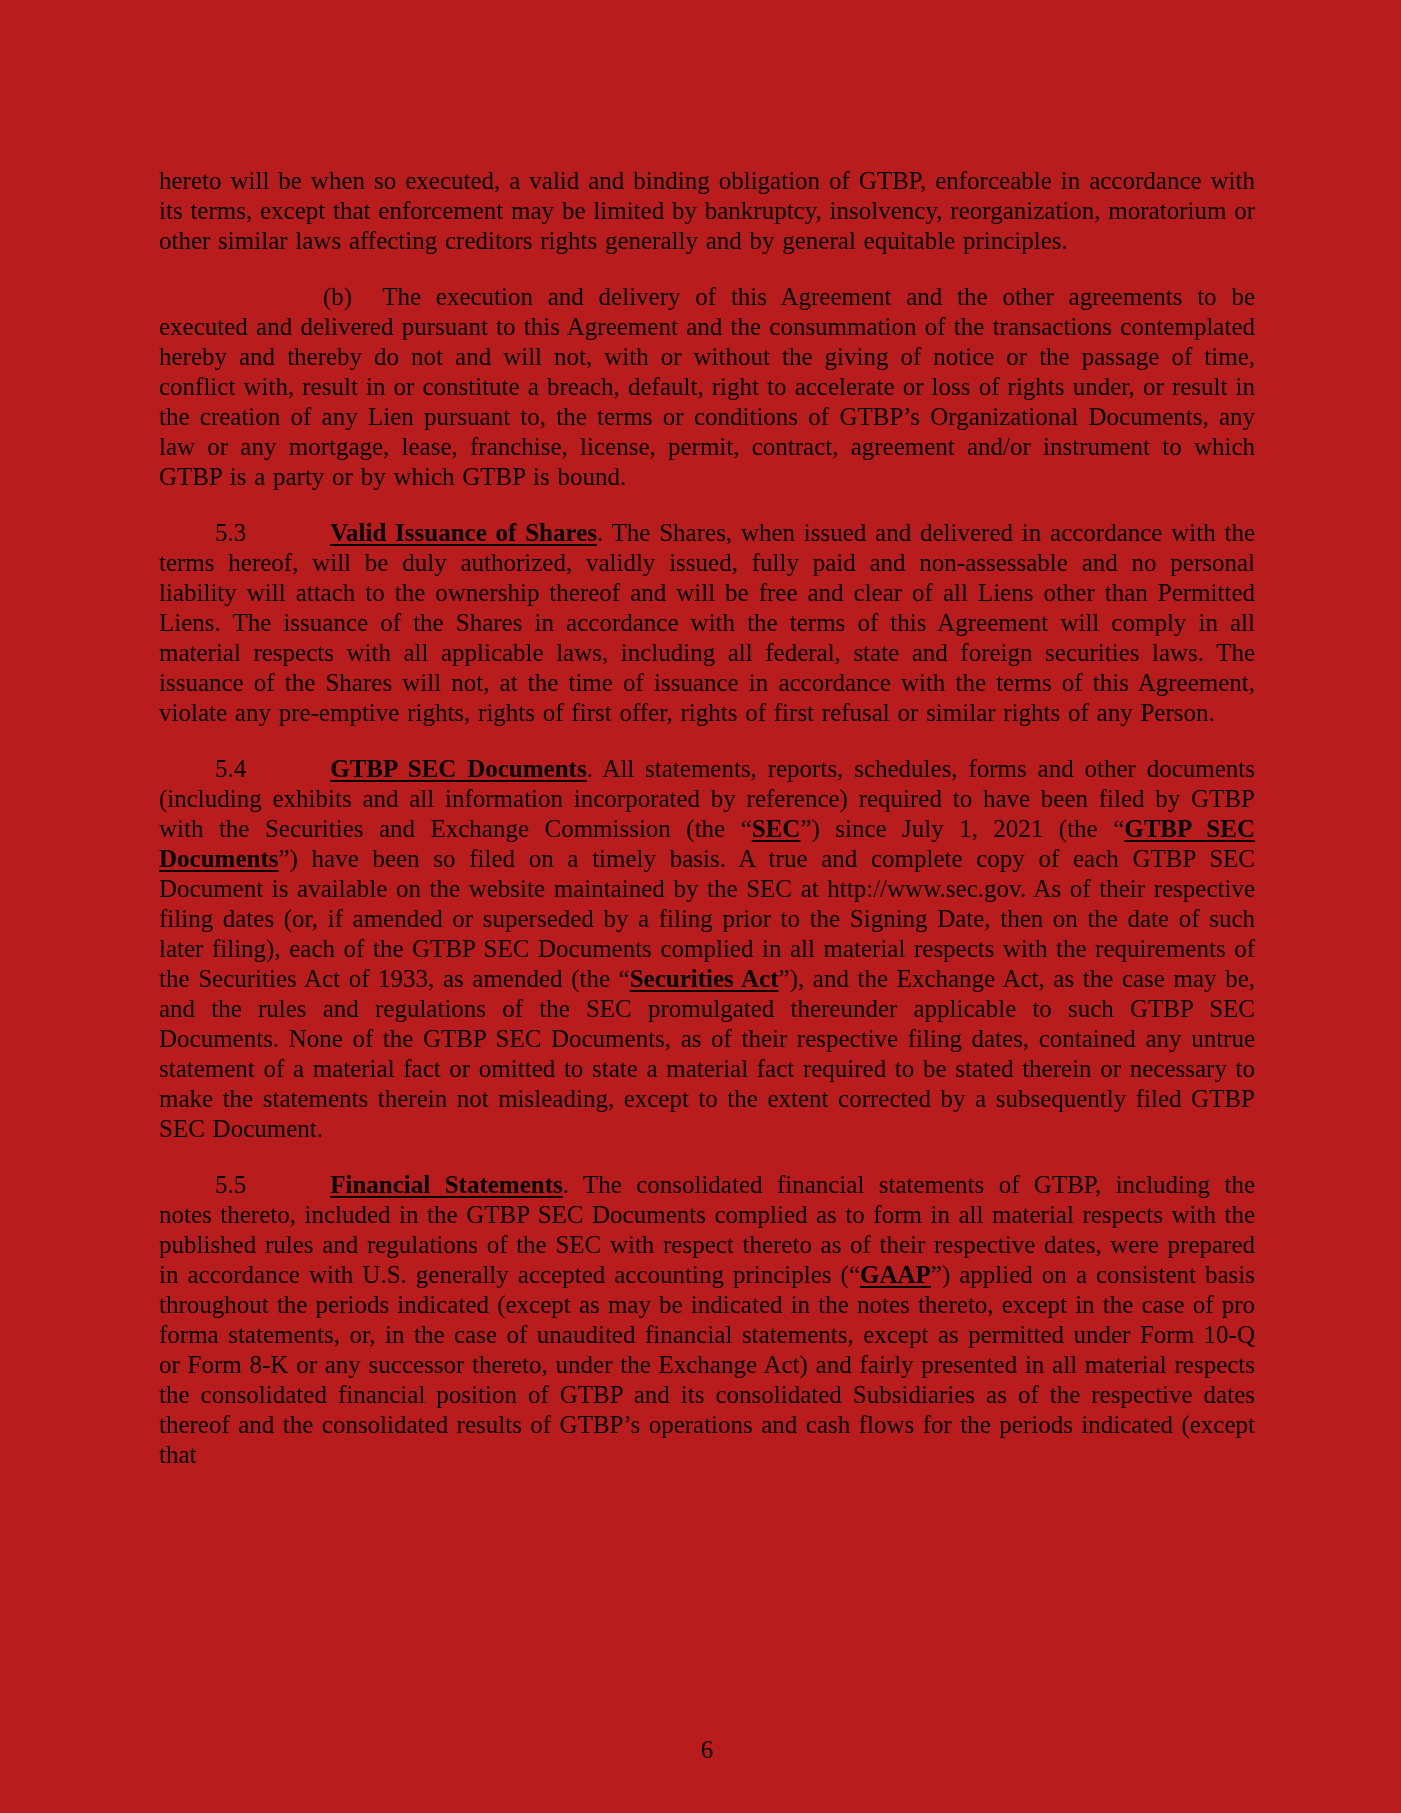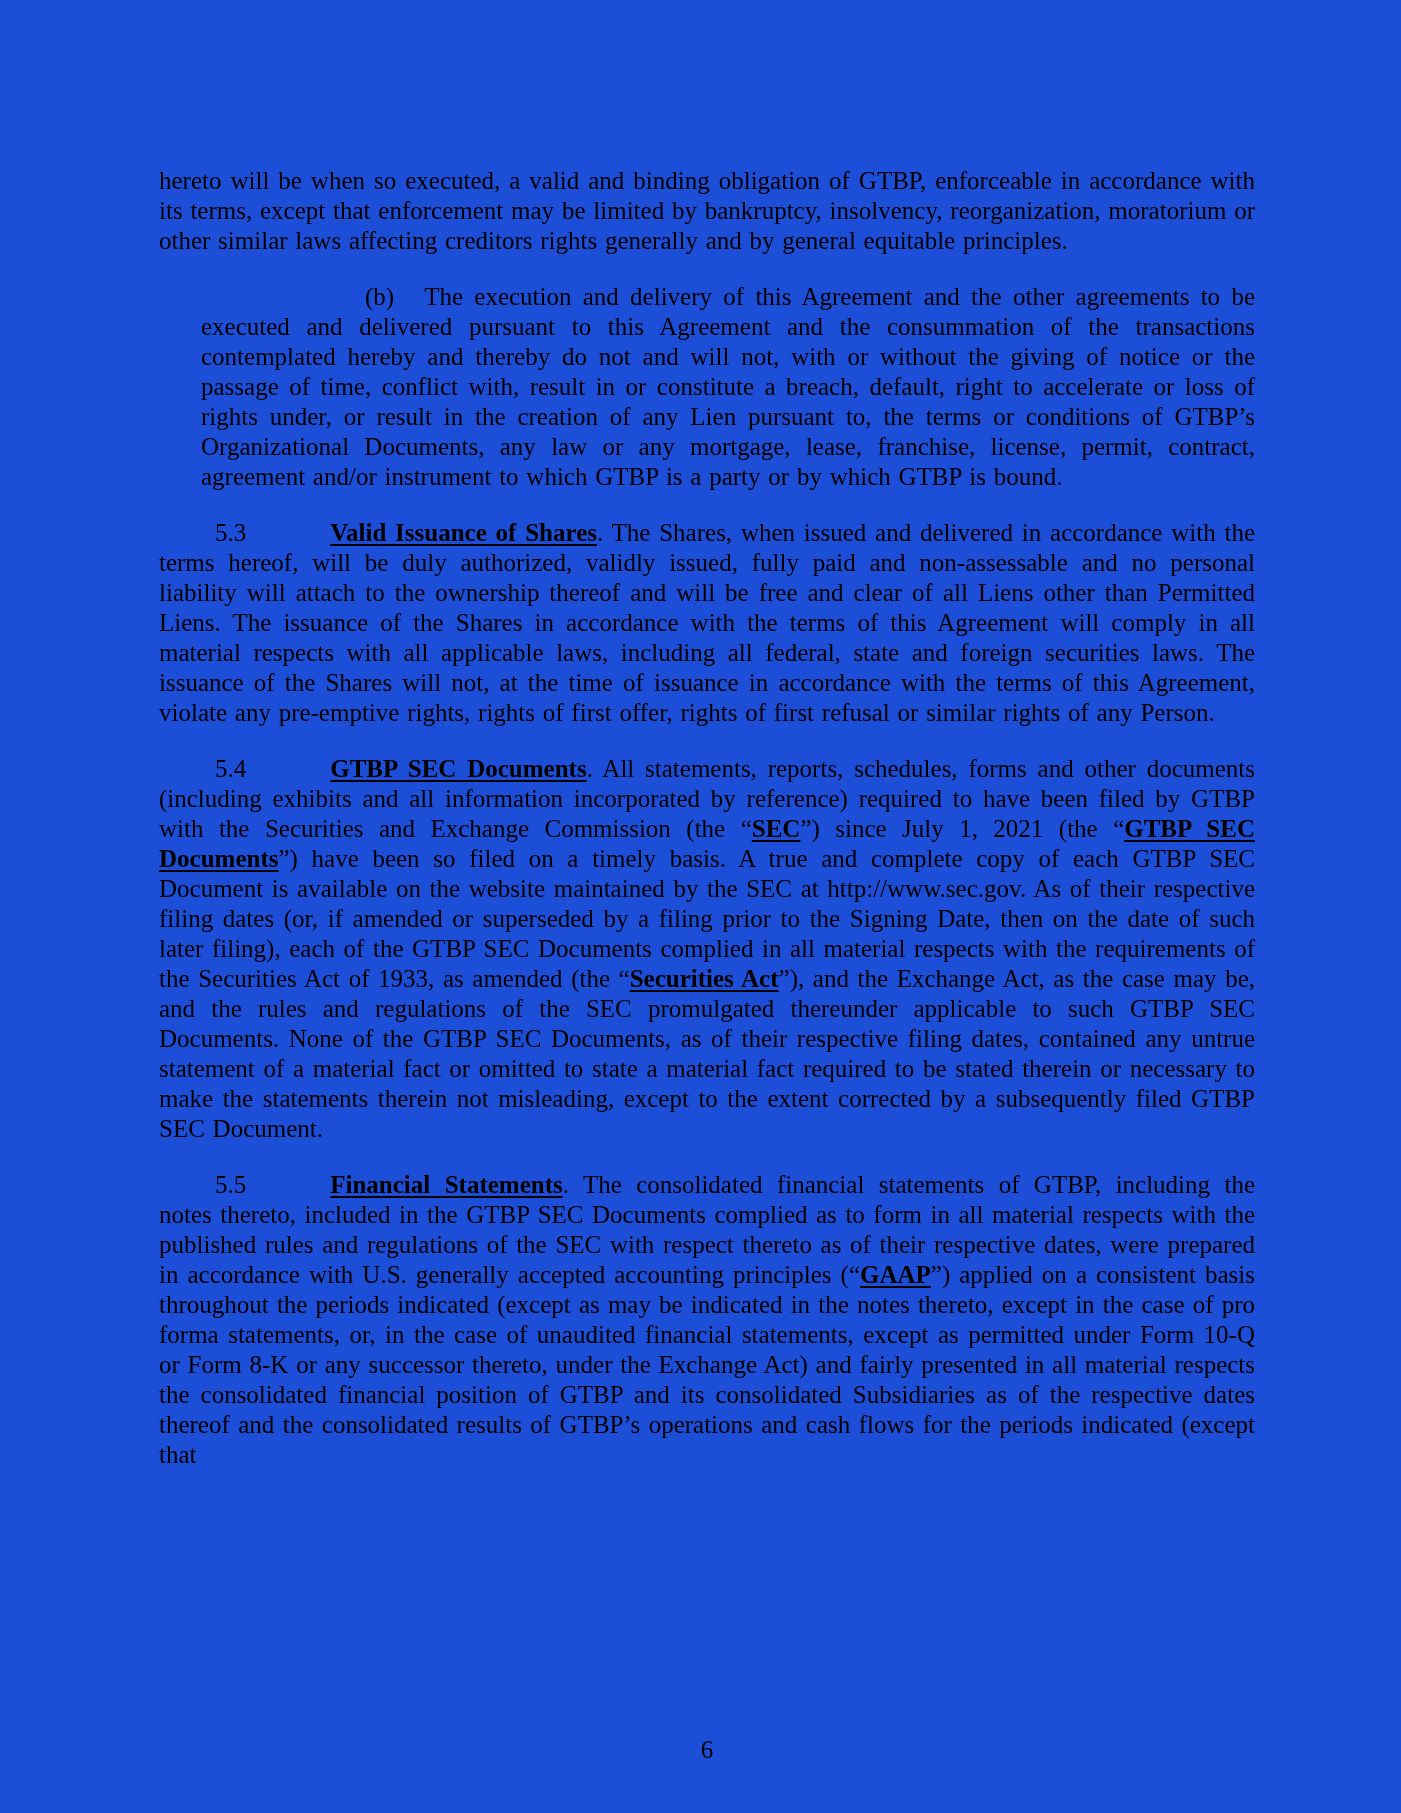--- a/index.html
+++ b/index.html
@@ -11,38 +11,38 @@
     width: 1401px;
     height: 1813px;
     font-family: "Liberation Serif", serif;
     color: #000000;
     position: relative;
   }
   .page {
     position: relative;
     width: 1401px;
     height: 1813px;
-    background: #1d4ed8;
+    background: #b91c1c;
     overflow: hidden;
   }
   .content {
     position: absolute;
     left: 159px;
     top: 166px;
     width: 1096px;
   }
   .para {
     font-size: 25px;
     line-height: 30px;
     text-align: justify;
     margin: 0 0 26px 0;
     word-spacing: 1.5px;
   }
   .indent-none { text-indent: 0; }
-  .indent-deep { text-indent: 164px; margin-left: 42px; }
+  .indent-deep { text-indent: 164px; }
   .indent-section { text-indent: 56px; }
   .tab { display: inline-block; height: 1px; }
   .tab-lg { width: 84px; }
   .tab-sm { width: 30px; }
   .u { text-decoration: underline; text-underline-offset: 3px; font-weight: bold; }
   .page-number {
     position: absolute;
     top: 1735px;
     left: 159px;
     width: 1096px;

